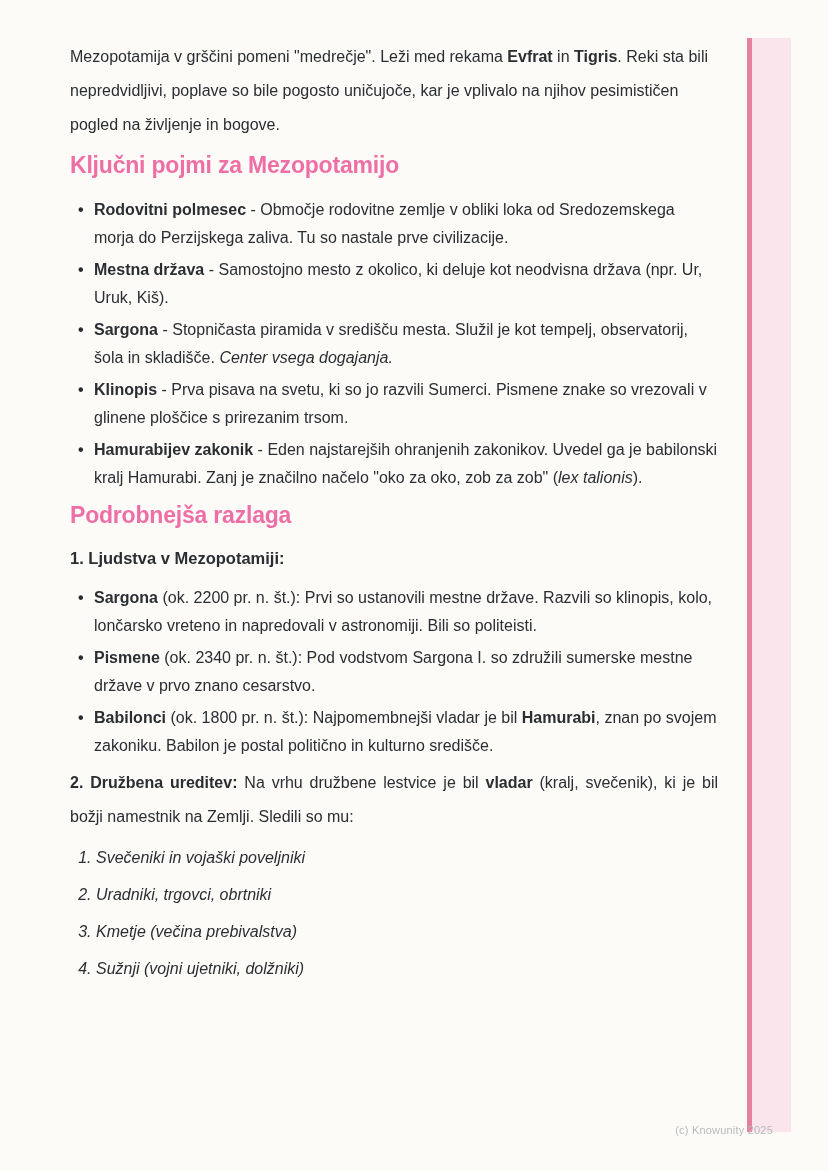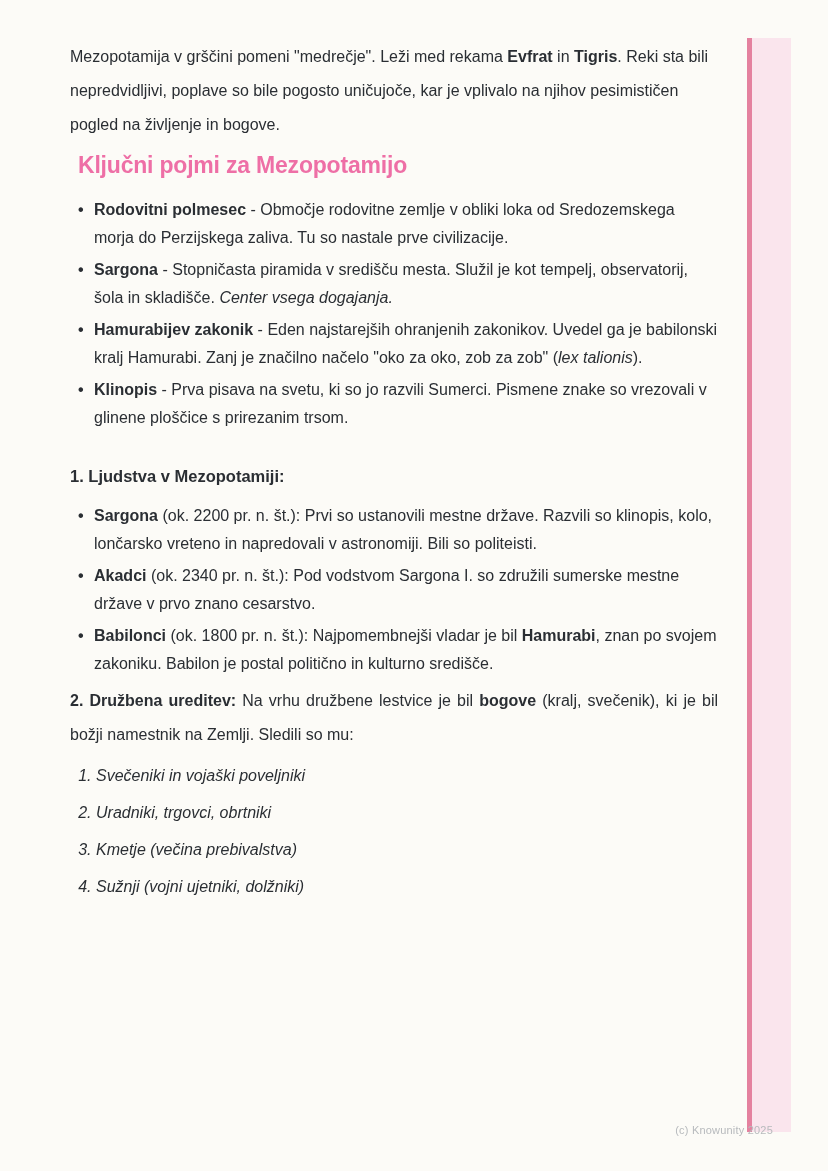--- a/index.html
+++ b/index.html
@@ -20,26 +20,26 @@
     font-size:16px;
     -webkit-font-smoothing:antialiased;
   }
   .stripe-band{position:absolute;left:752px;top:38px;width:39px;height:1094px;background:var(--stripe-band);}
   .stripe-line{position:absolute;left:747px;top:38px;width:5px;height:1094px;background:var(--stripe-line);}
   .content{position:absolute;left:70px;top:40px;width:648px;}
   .para{margin:0;line-height:34px;}
   .para .b, .b{font-weight:700;text-align:center;}
   .para .i, .i{font-style:italic;}
   h2{
-    margin:8px 0 0 8px;
+    margin:8px 0 0 0;
     font-size:23px;line-height:30px;font-weight:700;
     color:var(--accent);
     letter-spacing:-0.2px;
   }
-  .subhead{margin-top:30px;line-height:28px;font-size:16.5px;}
+  .subhead{margin-top:14px;line-height:28px;font-size:16.5px;}
   .justify{text-align:justify;margin-top:6px;}
   ul.bullets{
     margin:16px 0 0 0;padding:0 0 0 24px;list-style:none;
   }
   ul.bullets li{
     position:relative;line-height:28px;margin-bottom:4px;
   }
   ul.bullets li::before{
     content:"\2022";
     position:absolute;left:-16px;top:0;
@@ -61,33 +61,35 @@
 <div class="page">
   <div class="stripe-band"></div>
   <div class="stripe-line"></div>
 
   <main class="content">
     <p class="para"><span>Mezopotamija v grščini pomeni "medrečje". Leži med rekama </span><span class="b">Evfrat</span><span> in </span><span class="b">Tigris</span><span>. Reki sta bili nepredvidljivi, poplave so bile pogosto uničujoče, kar je vplivalo na njihov pesimističen pogled na življenje in bogove.</span></p>
 
     <h2>Ključni pojmi za Mezopotamijo</h2>
     <ul class="bullets">
         <li><span class="b">Rodovitni polmesec</span><span> - Območje rodovitne zemlje v obliki loka od Sredozemskega morja do Perzijskega zaliva. Tu so nastale prve civilizacije.</span></li>
+        <li><span class="b">Mestna država</span><span> - Samostojno mesto z okolico, ki deluje kot neodvisna država (npr. Ur, Uruk, Kiš).</span></li>
         <li><span class="b">Sargona</span><span> - Stopničasta piramida v središču mesta. Služil je kot tempelj, observatorij, šola in skladišče. </span><span class="i">Center vsega dogajanja.</span></li>
+        <li><span class="b">Klinopis</span><span> - Prva pisava na svetu, ki so jo razvili Sumerci. Pismene znake so vrezovali v glinene ploščice s prirezanim trsom.</span></li>
         <li><span class="b">Hamurabijev zakonik</span><span> - Eden najstarejših ohranjenih zakonikov. Uvedel ga je babilonski kralj Hamurabi. Zanj je značilno načelo "oko za oko, zob za zob" (</span><span class="i">lex talionis</span><span>).</span></li>
-        <li><span class="b">Klinopis</span><span> - Prva pisava na svetu, ki so jo razvili Sumerci. Pismene znake so vrezovali v glinene ploščice s prirezanim trsom.</span></li>
       </ul>
 
+    <h2>Podrobnejša razlaga</h2>
     <p class="para subhead"><span class="b">1. Ljudstva v Mezopotamiji:</span></p>
     <ul class="bullets second">
         <li><span class="b">Sargona</span><span> (ok. 2200 pr. n. št.): Prvi so ustanovili mestne države. Razvili so klinopis, kolo, lončarsko vreteno in napredovali v astronomiji. Bili so politeisti.</span></li>
-        <li><span class="b">Akadci</span><span> (ok. 2340 pr. n. št.): Pod vodstvom Sargona I. so združili sumerske mestne države v prvo znano cesarstvo.</span></li>
+        <li><span class="b">Pismene</span><span> (ok. 2340 pr. n. št.): Pod vodstvom Sargona I. so združili sumerske mestne države v prvo znano cesarstvo.</span></li>
         <li><span class="b">Babilonci</span><span> (ok. 1800 pr. n. št.): Najpomembnejši vladar je bil </span><span class="b">Hamurabi</span><span>, znan po svojem zakoniku. Babilon je postal politično in kulturno središče.</span></li>
       </ul>
 
-    <p class="para justify"><span class="b">2. Družbena ureditev:</span><span> Na vrhu družbene lestvice je bil </span><span class="b">bogove</span><span> (kralj, svečenik), ki je bil božji namestnik na Zemlji. Sledili so mu:</span></p>
+    <p class="para justify"><span class="b">2. Družbena ureditev:</span><span> Na vrhu družbene lestvice je bil </span><span class="b">vladar</span><span> (kralj, svečenik), ki je bil božji namestnik na Zemlji. Sledili so mu:</span></p>
     <ol class="ranks">
         <li>Svečeniki in vojaški poveljniki</li>
         <li>Uradniki, trgovci, obrtniki</li>
         <li>Kmetje (večina prebivalstva)</li>
         <li>Sužnji (vojni ujetniki, dolžniki)</li>
       </ol>
   </main>
 
   <div class="footer">(c) Knowunity 2025</div>
 </div>

